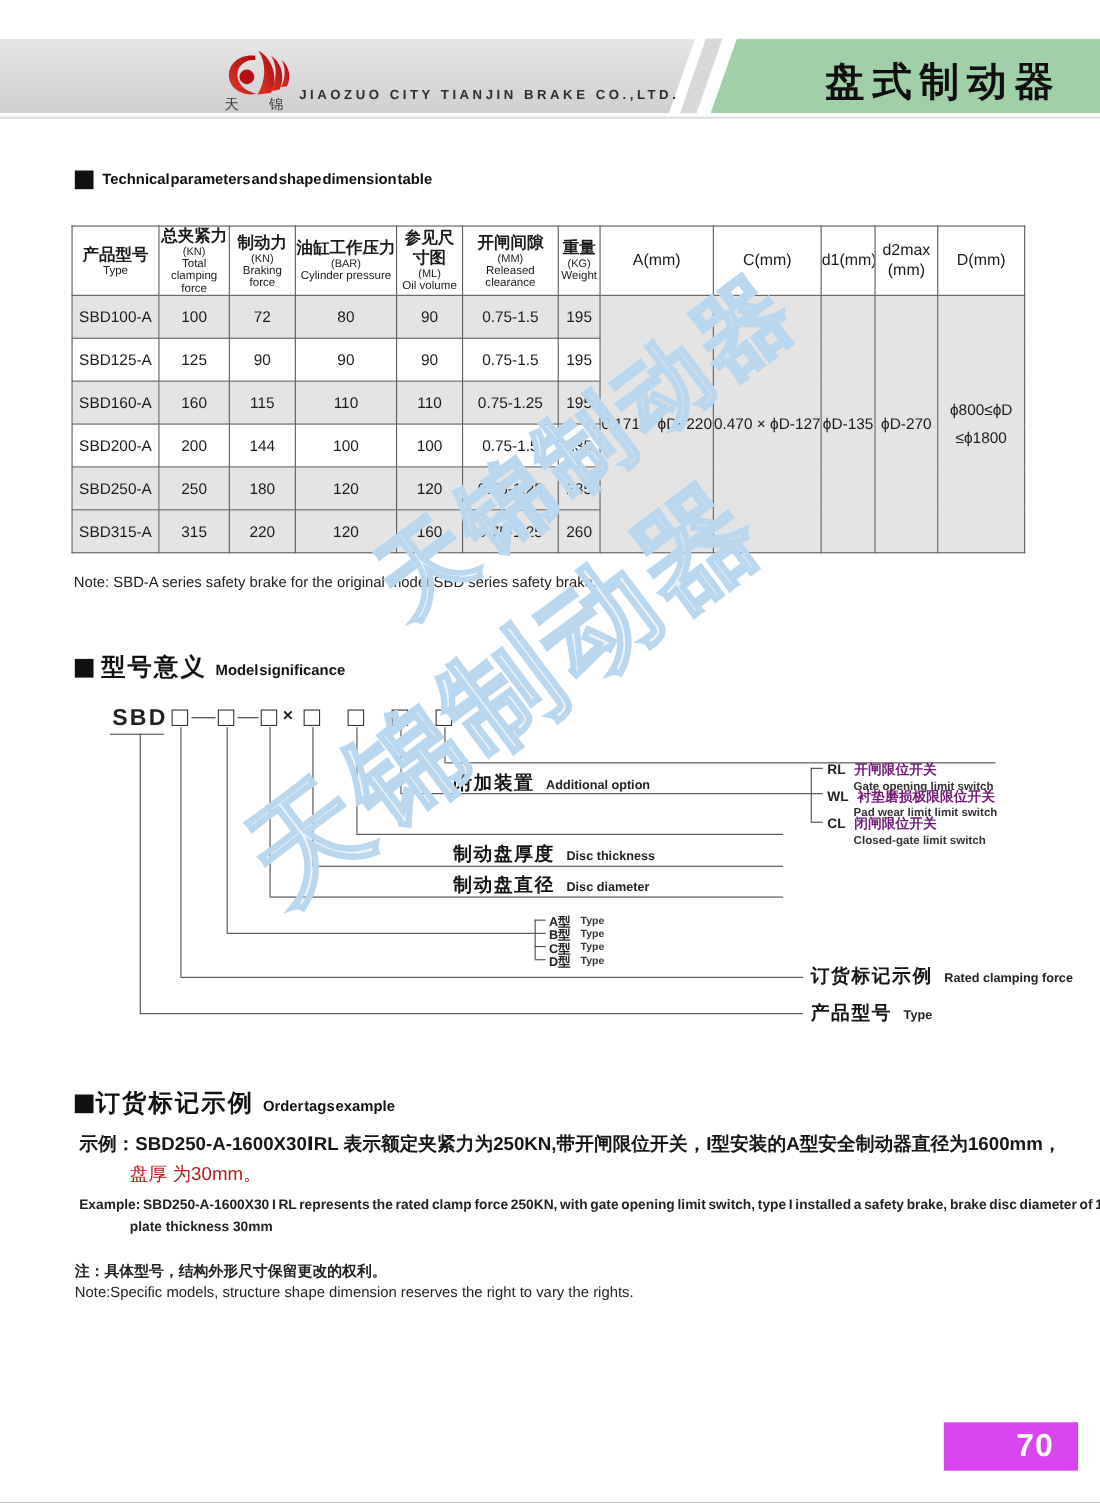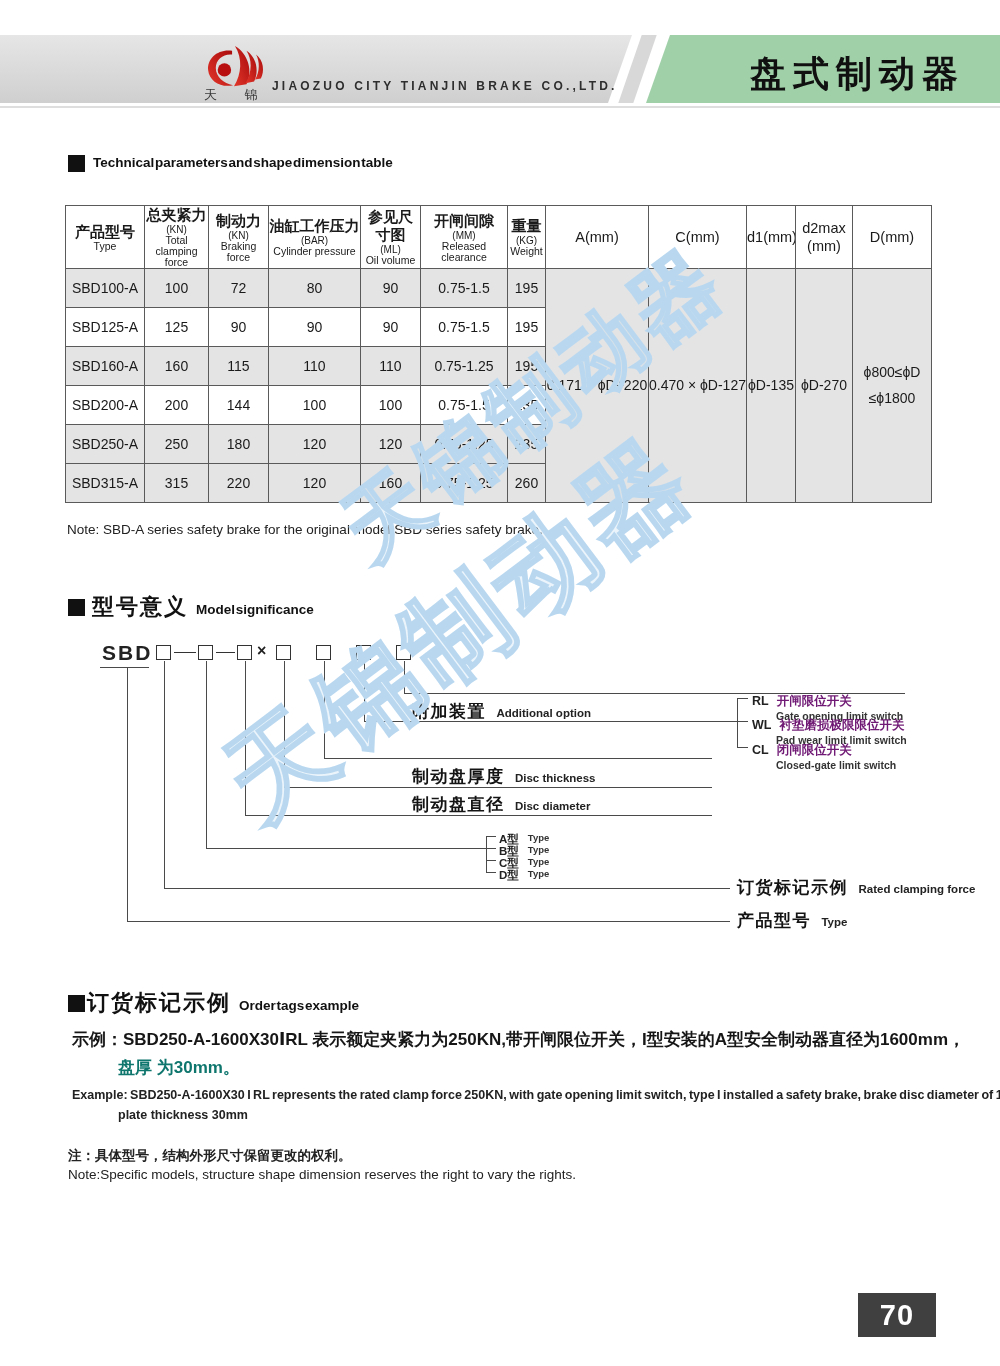--- a/index.html
+++ b/index.html
@@ -76,21 +76,21 @@
   .type-en{font-size:9.5px;font-weight:bold;color:#333;margin-left:9px;vertical-align:2px;}
   .sw-wrap{position:absolute;left:752px;top:0;}
   .switch-row{position:absolute;left:0;white-space:nowrap;}
   .sw-code{font-size:12.5px;font-weight:bold;color:#222;}
   .sw-cn{font-size:12.5px;font-weight:bold;color:#701a75;margin-left:8px;}
   .sw-en{font-size:10.5px;font-weight:bold;color:#333;margin-left:24px;margin-top:0px;}
   .rlabel{position:absolute;white-space:nowrap;}
 
   
   .ex-cn1{position:absolute;left:72px;top:1028px;font-size:17px;font-weight:bold;color:#161616;white-space:nowrap;}
-  .ex-cn2{position:absolute;left:118px;top:1056px;font-size:17px;font-weight:bold;color:#0f766e;}
+  .ex-cn2{position:absolute;left:118px;top:1056px;font-size:17px;font-weight:normal;color:#b91c1c;}
   .ex-en1{position:absolute;left:72px;top:1088px;font-size:12.5px;font-weight:bold;color:#222;white-space:nowrap;word-spacing:-1px;}
   .ex-en2{position:absolute;left:118px;top:1108px;font-size:12.5px;font-weight:bold;color:#222;}
   .note2cn{position:absolute;left:68px;top:1147px;font-size:13.5px;font-weight:bold;color:#222;}
   .note2en{position:absolute;left:68px;top:1167px;font-size:13.5px;color:#222;}
 
   
   .page-badge{position:absolute;left:858px;top:1293px;width:78px;height:44px;
       display:flex;align-items:center;justify-content:center;}
   .page-badge span{font-size:29px;font-weight:bold;color:#ffffff;letter-spacing:1px;}
 </style>
@@ -356,17 +356,17 @@
     <span class="hent">Order tags example</span>
   </div>
 
   <div class="ex-cn1">示例：SBD250-A-1600X30ⅠRL 表示额定夹紧力为250KN,带开闸限位开关，I型安装的A型安全制动器直径为1600mm，</div>
   <div class="ex-cn2">盘厚 为30mm。</div>
   <div class="ex-en1">Example: SBD250-A-1600X30 I RL represents the rated clamp force 250KN, with gate opening limit switch,  type I installed a safety brake, brake disc diameter of 1600mm,</div>
   <div class="ex-en2">plate thickness 30mm</div>
   <div class="note2cn">注：具体型号，结构外形尺寸保留更改的权利。</div>
   <div class="note2en">Note:Specific models, structure shape dimension reserves the right to vary the rights.</div>
 
-  <div class="page-badge" style="background:#404040;">
+  <div class="page-badge" style="background:#d946ef;padding-left:44px;">
     <span>70</span>
   </div>
 
 </div>
 
 </body></html>

